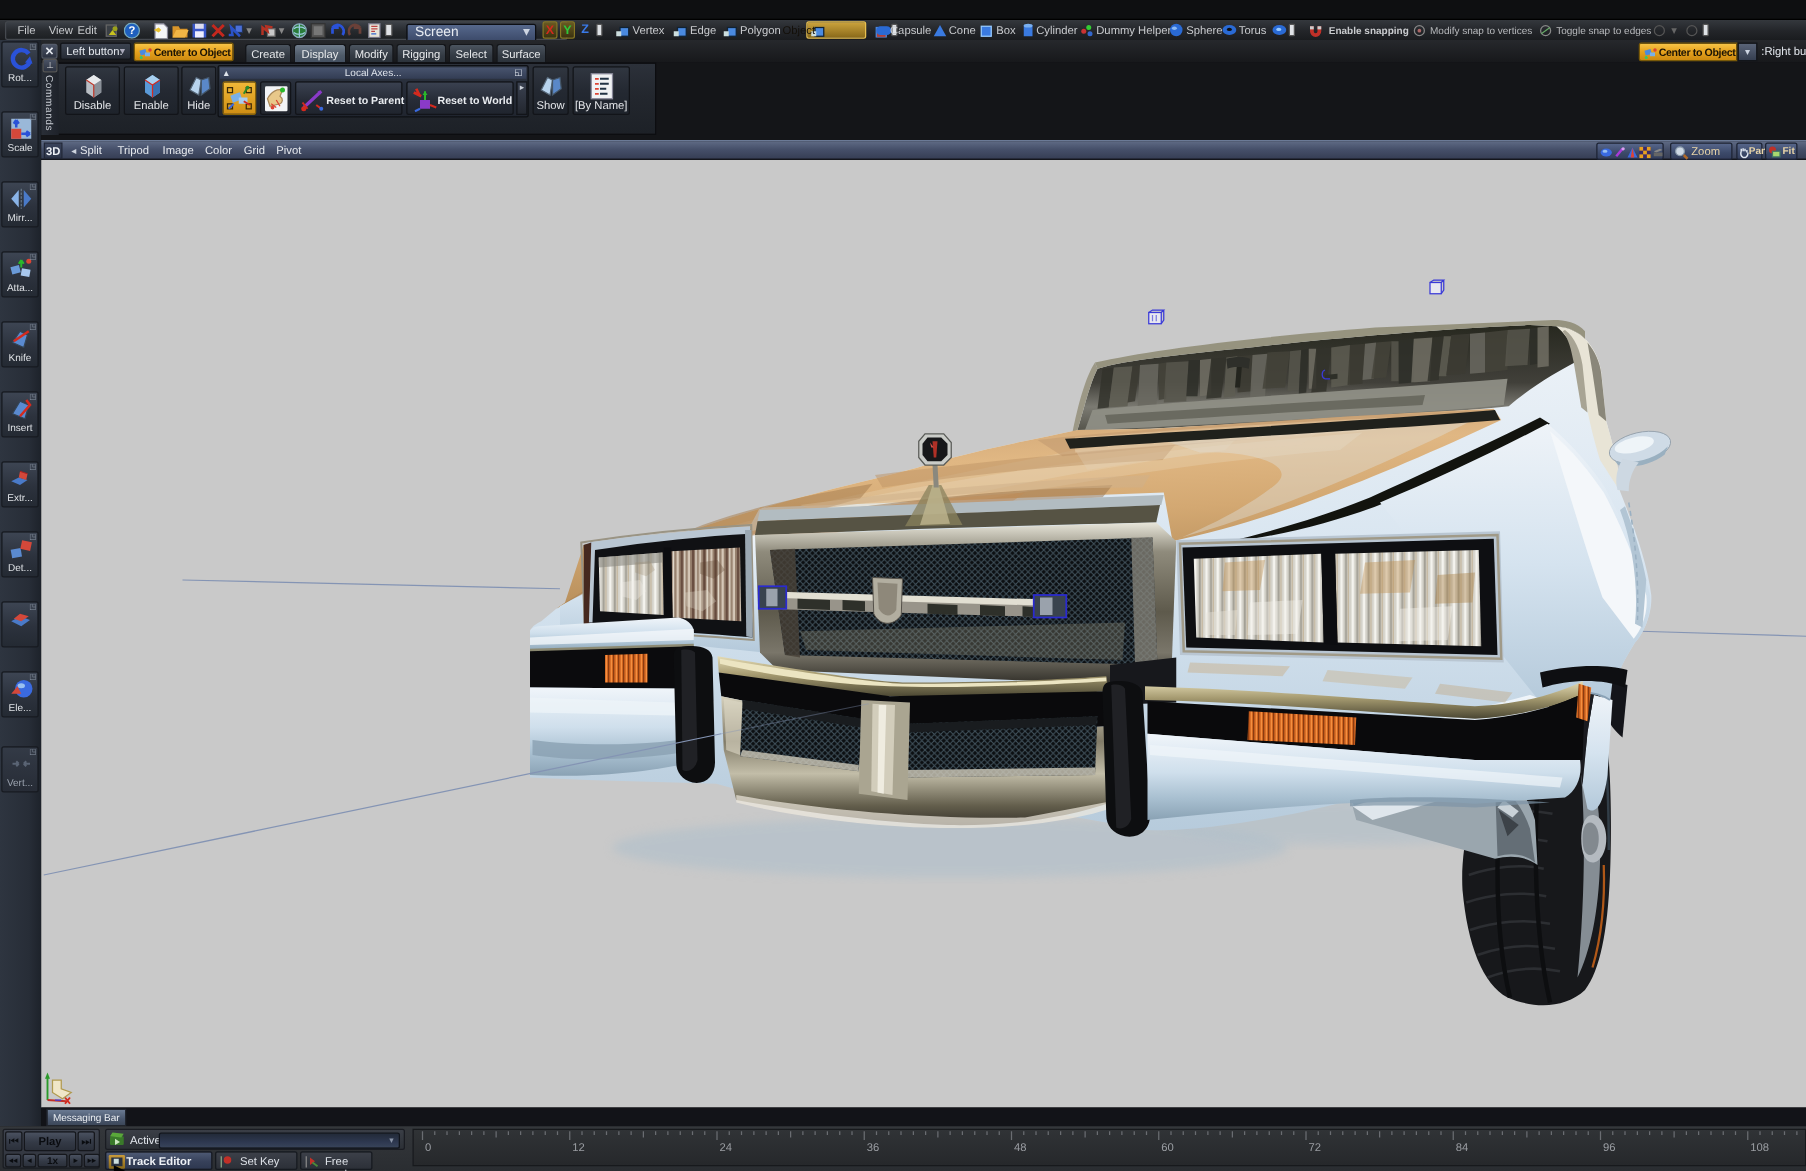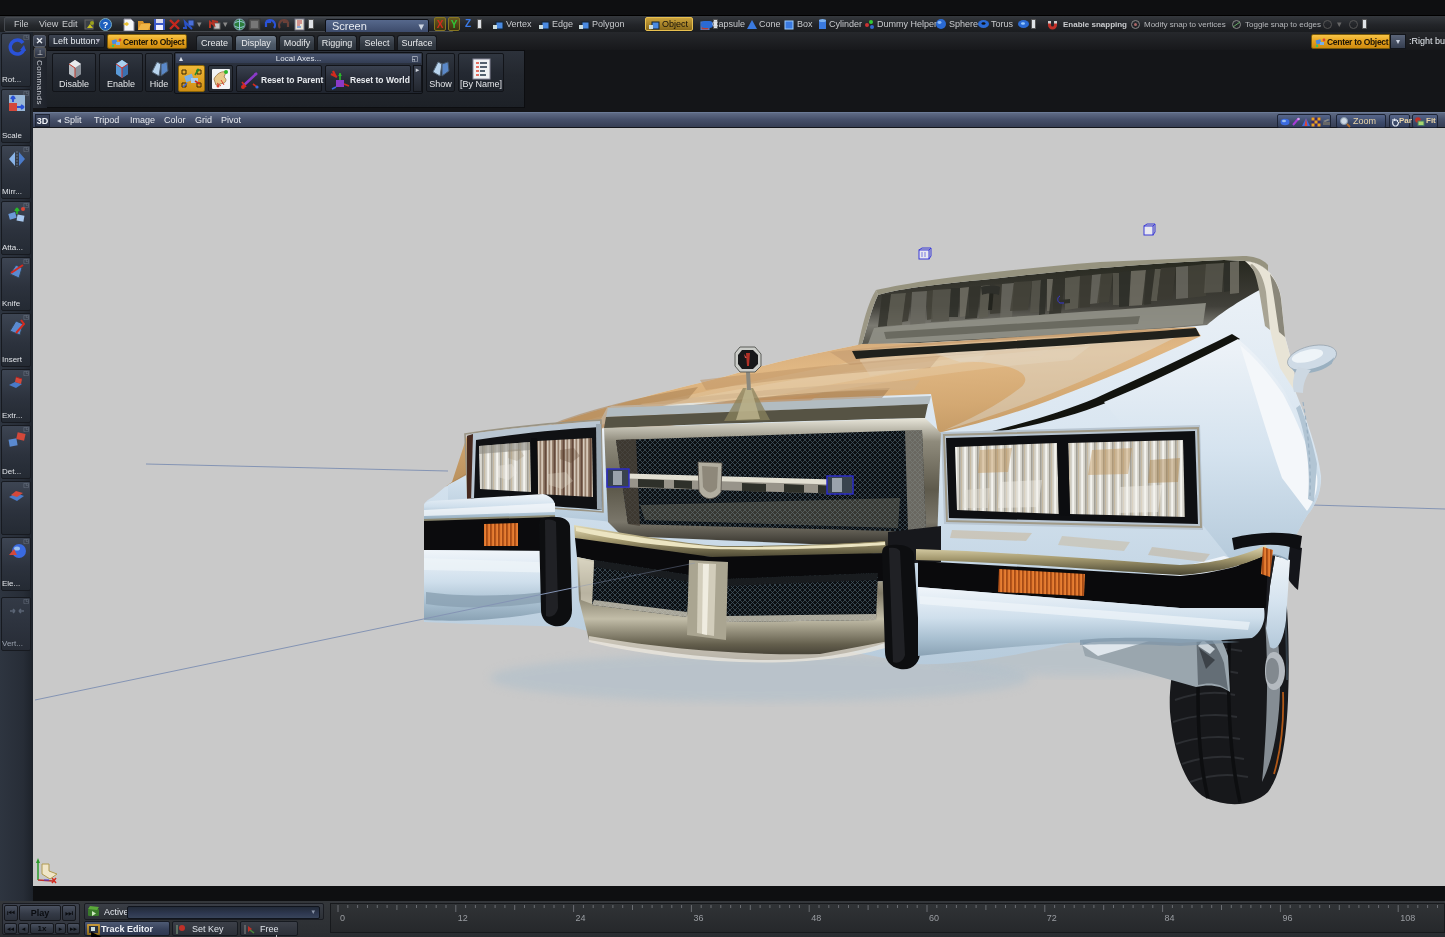--- a/index.html
+++ b/index.html
@@ -15,21 +15,21 @@
 #row2{left:0;top:32px;width:1445px;height:18px;background:linear-gradient(#26282c,#17181b);color:#dadde0;font-size:9px}
 .tab{position:absolute;top:3px;height:15px;background:linear-gradient(#4b545f,#343b44 60%,#2b323a);border:1px solid #14161a;border-bottom:none;border-radius:3px 3px 0 0;color:#e8eaec;text-align:center;line-height:14px}
 .tabsel{background:linear-gradient(#707d8d,#4e5a68 60%,#445060)}
 
 #ribbon{left:33px;top:50px;width:1412px;height:62px;background:#141518}
 #ribbonpanel{position:absolute;left:0;top:0;width:492px;height:58px;background:linear-gradient(#2c313a,#23272e 45%,#1d2127);border:1px solid #0c0d10}
 .rbtn{position:absolute;top:3px;height:39px;background:linear-gradient(#303640,#242932 50%,#1e232b);border:1px solid #121419;border-radius:2px;color:#e4e6e9;font-size:9px;text-align:center}
 .rlbl{position:absolute;bottom:2px;width:100%;text-align:center;color:#e4e6e9;font-size:9px}
 
 #sidebar{left:0;top:32px;width:33px;height:869px;background:linear-gradient(90deg,#2e3540,#272d37 70%,#1d222a)}
-.sbtn{position:absolute;left:1px;width:30px;height:54px;background:linear-gradient(#3d4553,#2c323d 55%,#242a33);border:1px solid #171a20;border-radius:2px;color:#dfe2e6;font-size:8px;text-align:left}
+.sbtn{position:absolute;left:1px;width:30px;height:37px;background:linear-gradient(#3d4553,#2c323d 55%,#242a33);border:1px solid #171a20;border-radius:2px;color:#dfe2e6;font-size:8px;text-align:center}
 .slbl{position:absolute;bottom:2px;width:100%;color:#dfe2e6;font-size:8px}
 
 #vhead{left:33px;top:112px;width:1412px;height:16px;background:linear-gradient(#5f6b85,#46506a 45%,#363e54);border-top:1px solid #6b7a96;border-bottom:1px solid #14161c;color:#e6e9ee;font-size:9px}
 
 #vp{left:33px;top:128px;width:1412px;height:758px;background:#c9c9c9}
 
 #msg{left:33px;top:886px;width:1412px;height:15px;background:#121318}
 #msgtab{position:absolute;left:4px;top:1px;width:64px;height:14px;background:linear-gradient(#6a7a92,#49566c 60%,#3c4759);border:1px solid #20242c;color:#eef1f5;font-size:8px;text-align:center;line-height:13px}
 
 #bot{left:0;top:901px;width:1445px;height:36px;background:linear-gradient(#34373b,#2a2d31)}
@@ -122,21 +122,21 @@
     <svg class="abs" style="left:578px;top:3px" width="12" height="11">
         <rect x="4" y="3" width="7" height="7" fill="#4a8ae0" stroke="#123"></rect>
         <rect x="1" y="6" width="4" height="4" fill="#cdd"></rect>
       </svg>
     <span class="mtxt" style="left:592px">Polygon</span>
     <div class="abs" style="left:645px;top:1px;width:48px;height:14px;background:linear-gradient(#caa23c,#8a6a1a);border:1px solid #e8c050;border-radius:2px"></div>
     <svg class="abs" style="left:648px;top:3px" width="12" height="11">
         <rect x="4" y="3" width="7" height="7" fill="#4a8ae0" stroke="#123"></rect>
         <rect x="1" y="6" width="4" height="4" fill="#cdd"></rect>
       </svg>
-    <span class="mtxt" style="left:662px;color:#14100a">Object</span>
+    <span class="mtxt" style="left:626px;color:#14100a">Object</span>
     <svg class="abs" style="left:698px;top:3px" width="12" height="11">
         <rect x="3" y="3" width="8" height="8" fill="#b04038" stroke="#4a8ae0"></rect>
       </svg>
     <div class="abs" style="left:713px;top:3px;width:5px;height:10px;background:#dfe2e6;border:1px solid #555;border-radius:1px"></div>
 
     <svg class="abs" style="left:700px;top:4px" width="14" height="9">
         <rect x="1" y="1" width="12" height="7" rx="3.5" fill="#2a6ad4"></rect>
       </svg>
     <span class="mtxt" style="left:712px">Capsule</span>
     <svg class="abs" style="left:746px;top:3px" width="12" height="11">
@@ -790,20 +790,23 @@
     <path d="M38 880 L53 881" stroke="#c03028" stroke-width="1.5"></path>
     <path d="M52 878l4 5m0-5l-4 5" stroke="#d42a1e" stroke-width="1.5"></path>
     <path d="M42 864 L49 864 L49 871 L57 874 L50 879 L42 874 Z" fill="#f0e6c8" stroke="#b09a50"></path>
     <path d="M44 880 l5 0" stroke="#3a3ae0" stroke-width="1"></path>
   </g>
 
   <path d="M35 700 L577 587" stroke="#8494b4" stroke-width="1" fill="none"></path>
   <path d="M577 587 L695 563" stroke="#8494b4" stroke-width="1" fill="none" opacity="0.4"></path>
   </svg>
   </div>
+  <div id="msg" class="abs">
+      <div id="msgtab">Messaging Bar</div>
+    </div>
   <div id="bot" class="abs">
     <div class="abs" style="left:2px;top:2px;width:78px;height:32px;background:linear-gradient(#3e434e,#2e323a);border:1px solid #1a1c22;border-radius:2px"></div>
     <div class="bbtn" style="left:4px;top:4px;width:14px;height:16px;color:#0c0e12;line-height:15px">⏮</div>
     <div class="bbtn" style="left:19px;top:4px;width:42px;height:16px;font-weight:bold;line-height:15px;color:#0a0c10">Play</div>
     <div class="bbtn" style="left:62px;top:4px;width:14px;height:16px;line-height:15px">⏭</div>
     <div class="bbtn" style="left:4px;top:22px;width:13px;height:11px;font-size:7px;line-height:10px">◂◂</div>
     <div class="bbtn" style="left:18px;top:22px;width:11px;height:11px;font-size:7px;line-height:10px">◂</div>
     <div class="bbtn" style="left:30px;top:22px;width:24px;height:11px;font-size:8px;font-weight:bold;line-height:10px">1x</div>
     <div class="bbtn" style="left:55px;top:22px;width:11px;height:11px;font-size:7px;line-height:10px">▸</div>
     <div class="bbtn" style="left:67px;top:22px;width:13px;height:11px;font-size:7px;line-height:10px">▸▸</div>

